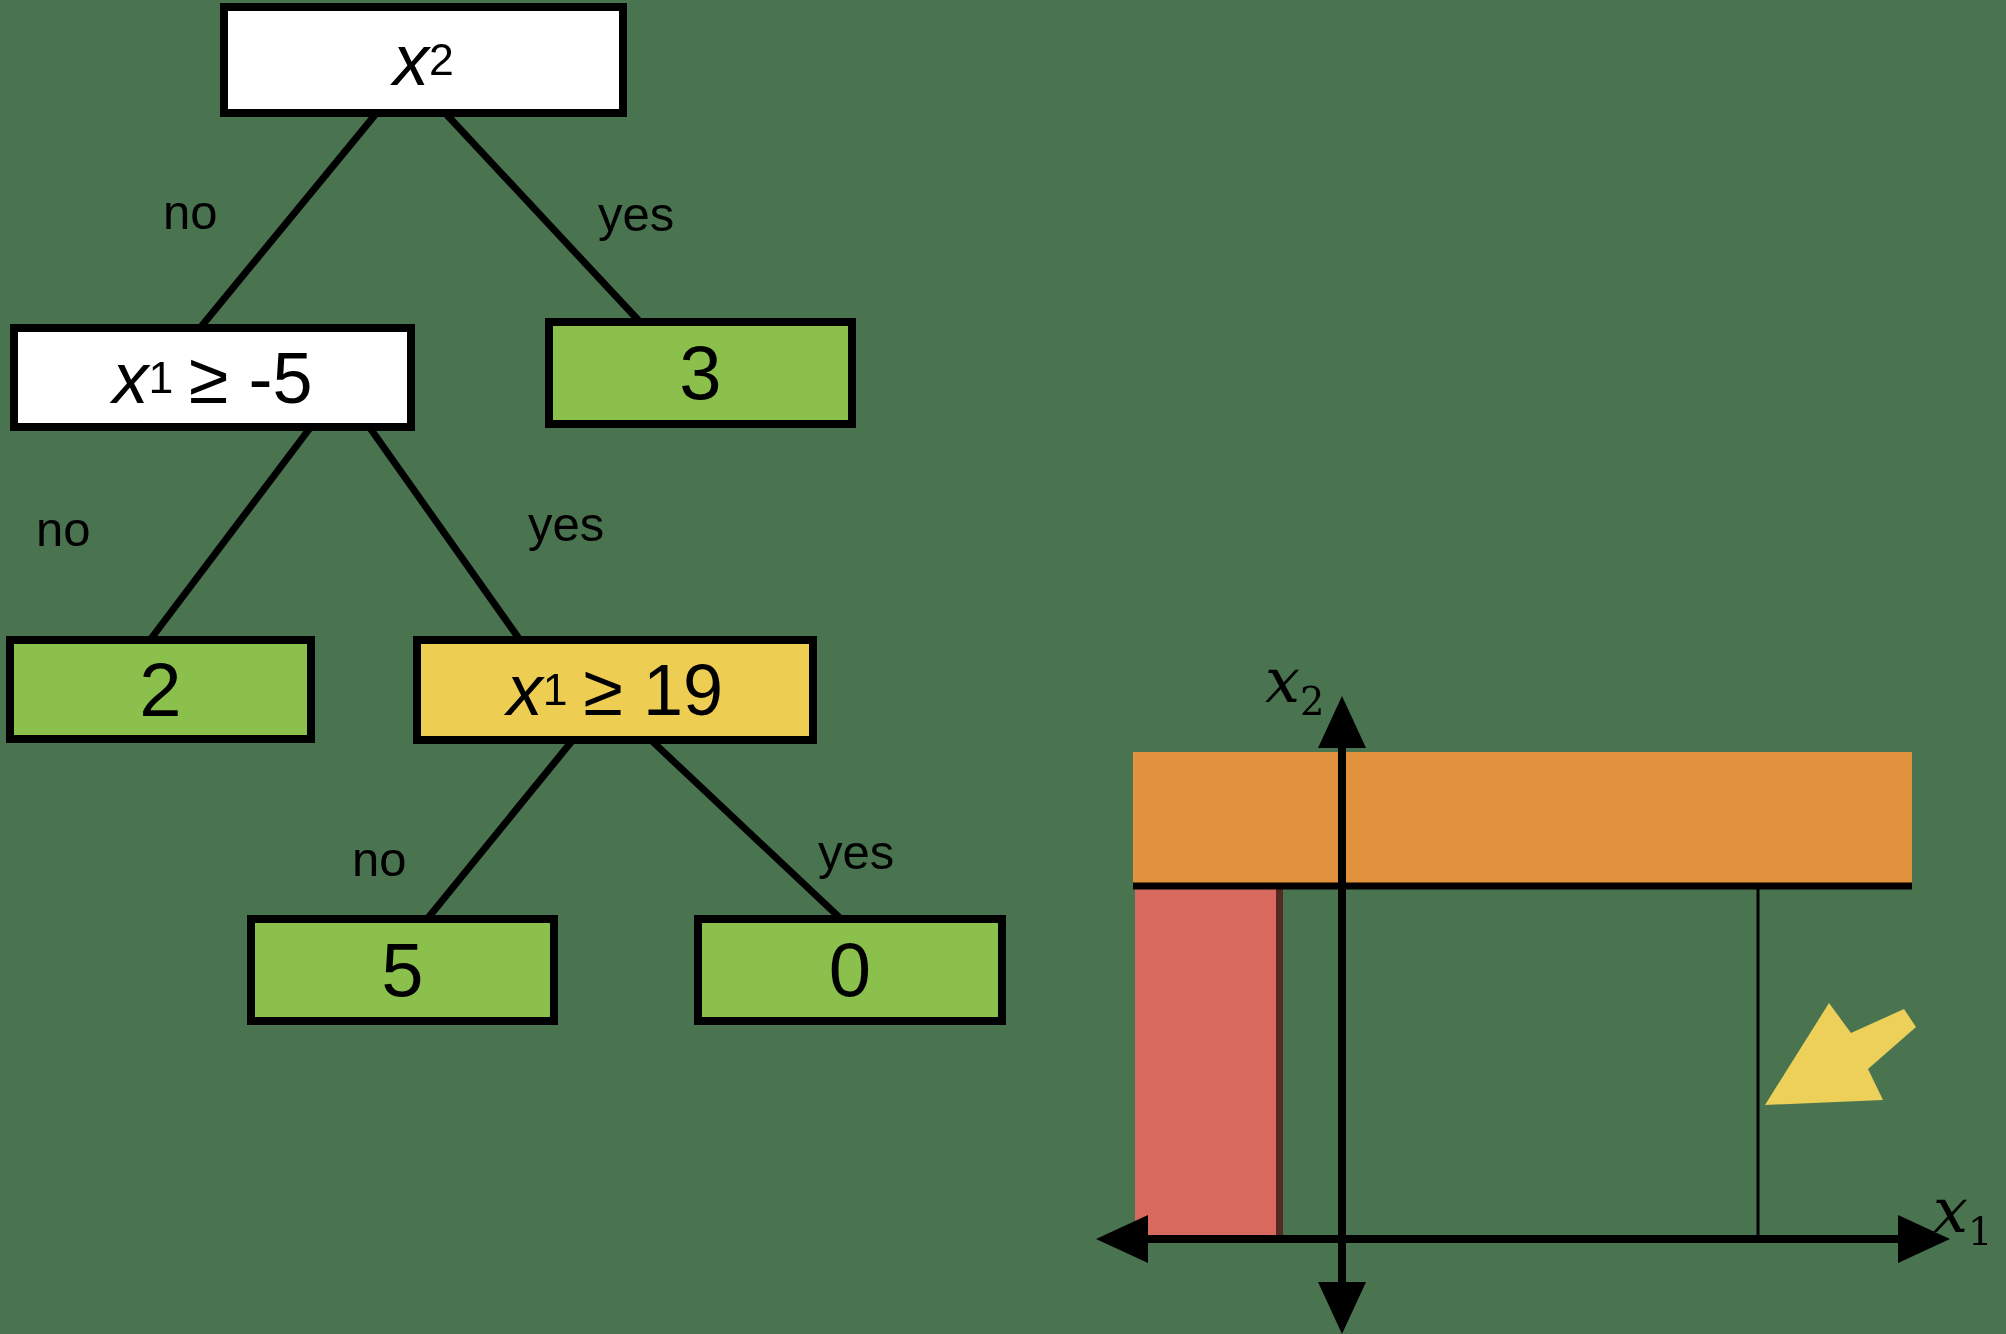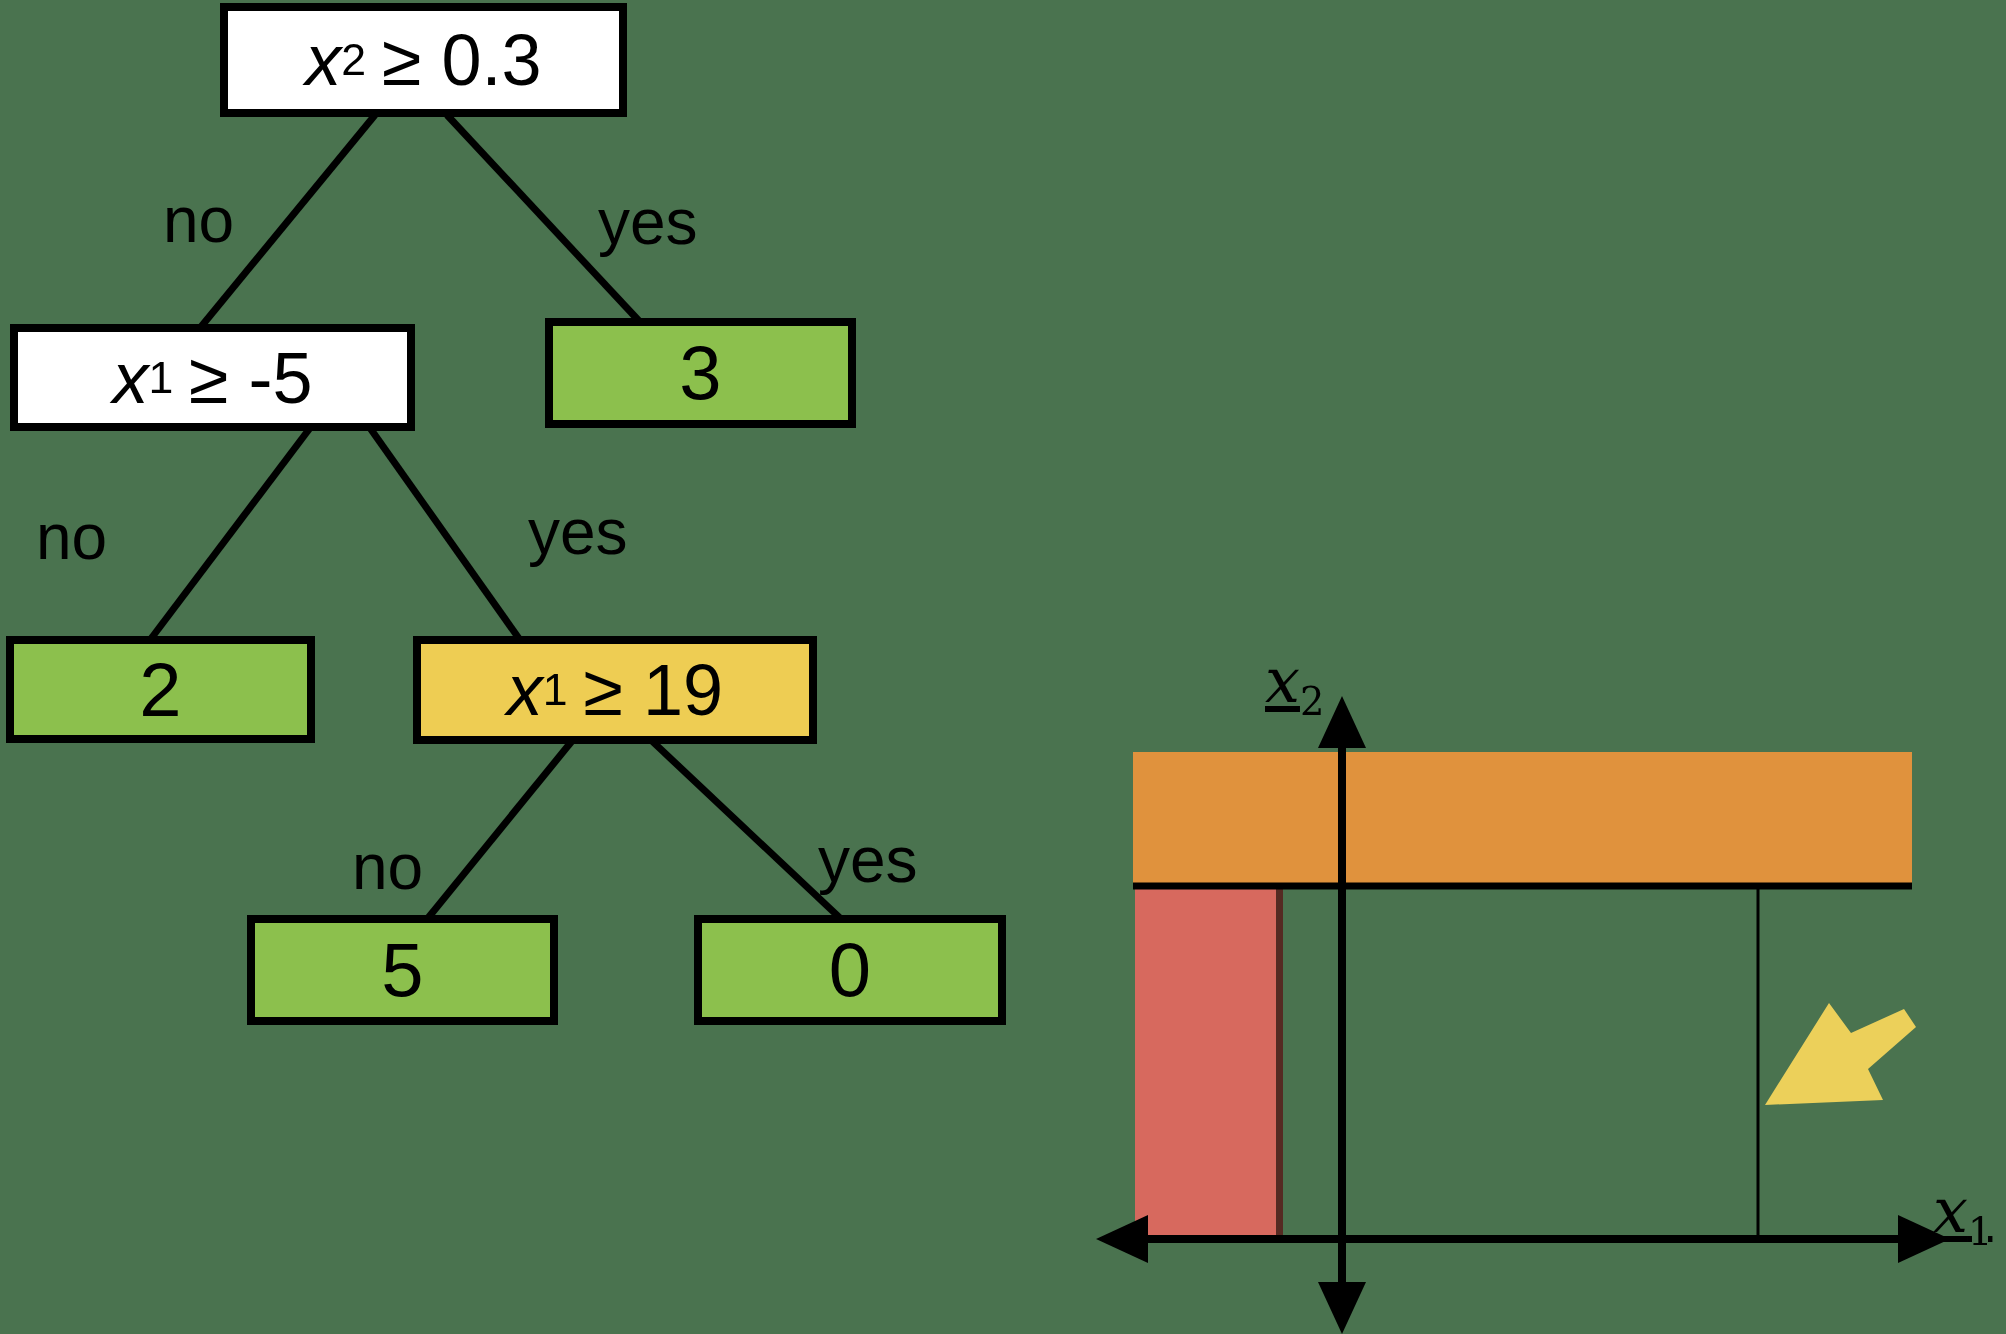--- a/index.html
+++ b/index.html
@@ -21,27 +21,27 @@
     white-space:nowrap;
   }
   .node.cond{background:var(--node-white,#fff);}
   .node.leaf{background:var(--leaf-green,#8cc04d);font-size:76px;}
   .node.highlight{background:var(--node-yellow,#eecd53);}
   .var{font-style:italic;}
   .node sub, .axis-label sub{font-size:0.62em;line-height:0;}
   .condtext{margin-left:0.22em;}
   .edge-label{
     position:absolute;z-index:2;
-    font-size:64px;line-height:1;
+    font-size:49px;line-height:1;
     white-space:nowrap;
   }
   .axis-label{
     position:absolute;z-index:3;
     font-family:"DejaVu Serif",serif;font-style:italic;
-    font-size:62px;line-height:1;white-space:nowrap;text-decoration:underline;
+    font-size:62px;line-height:1;white-space:nowrap;
   }
   .axis-label sub{font-style:normal;}
 </style>
 </head>
 <body>
 
 <div id="stage" style="--background: #4a734f; --ink: #000000; --node-white: #ffffff; --leaf-green: #8cc04d; --node-yellow: #eecd53; --region-orange: #e0923d; --region-red: #d7695e; --region-red-edge: #552a22; --arrow-yellow: #ecd05a;">
 
   <svg id="graphics" width="2006" height="1334" viewBox="0 0 2006 1334">
 
@@ -65,21 +65,20 @@
     <line x1="1112" y1="1239" x2="1935" y2="1239" style="stroke:var(--ink);stroke-width:8"></line>
     <polygon points="1096,1239 1148,1215 1148,1263" style="fill:var(--ink)"></polygon>
     <polygon points="1950,1239 1898,1215 1898,1263" style="fill:var(--ink)"></polygon>
 
     <polygon points="1765,1105 1829,1003 1851,1033 1904,1009 1916,1027 1868,1069 1883,1100" style="fill:var(--arrow-yellow)"></polygon>
   </svg>
 
   <div class="node cond" style="left:220px;top:3px;width:407px;height:114px">
     <span class="var">x</span>
       <sub>2</sub>
-      <span class="condtext">≥ 0.3</span>
   </div>
 
   <div class="node cond" style="left:10px;top:324px;width:405px;height:107px">
     <span class="var">x</span>
       <sub>1</sub>
       <span class="condtext">≥ -5</span>
   </div>
 
   <div class="node leaf" style="left:545px;top:318px;width:311px;height:110px">
     <span>3</span>

